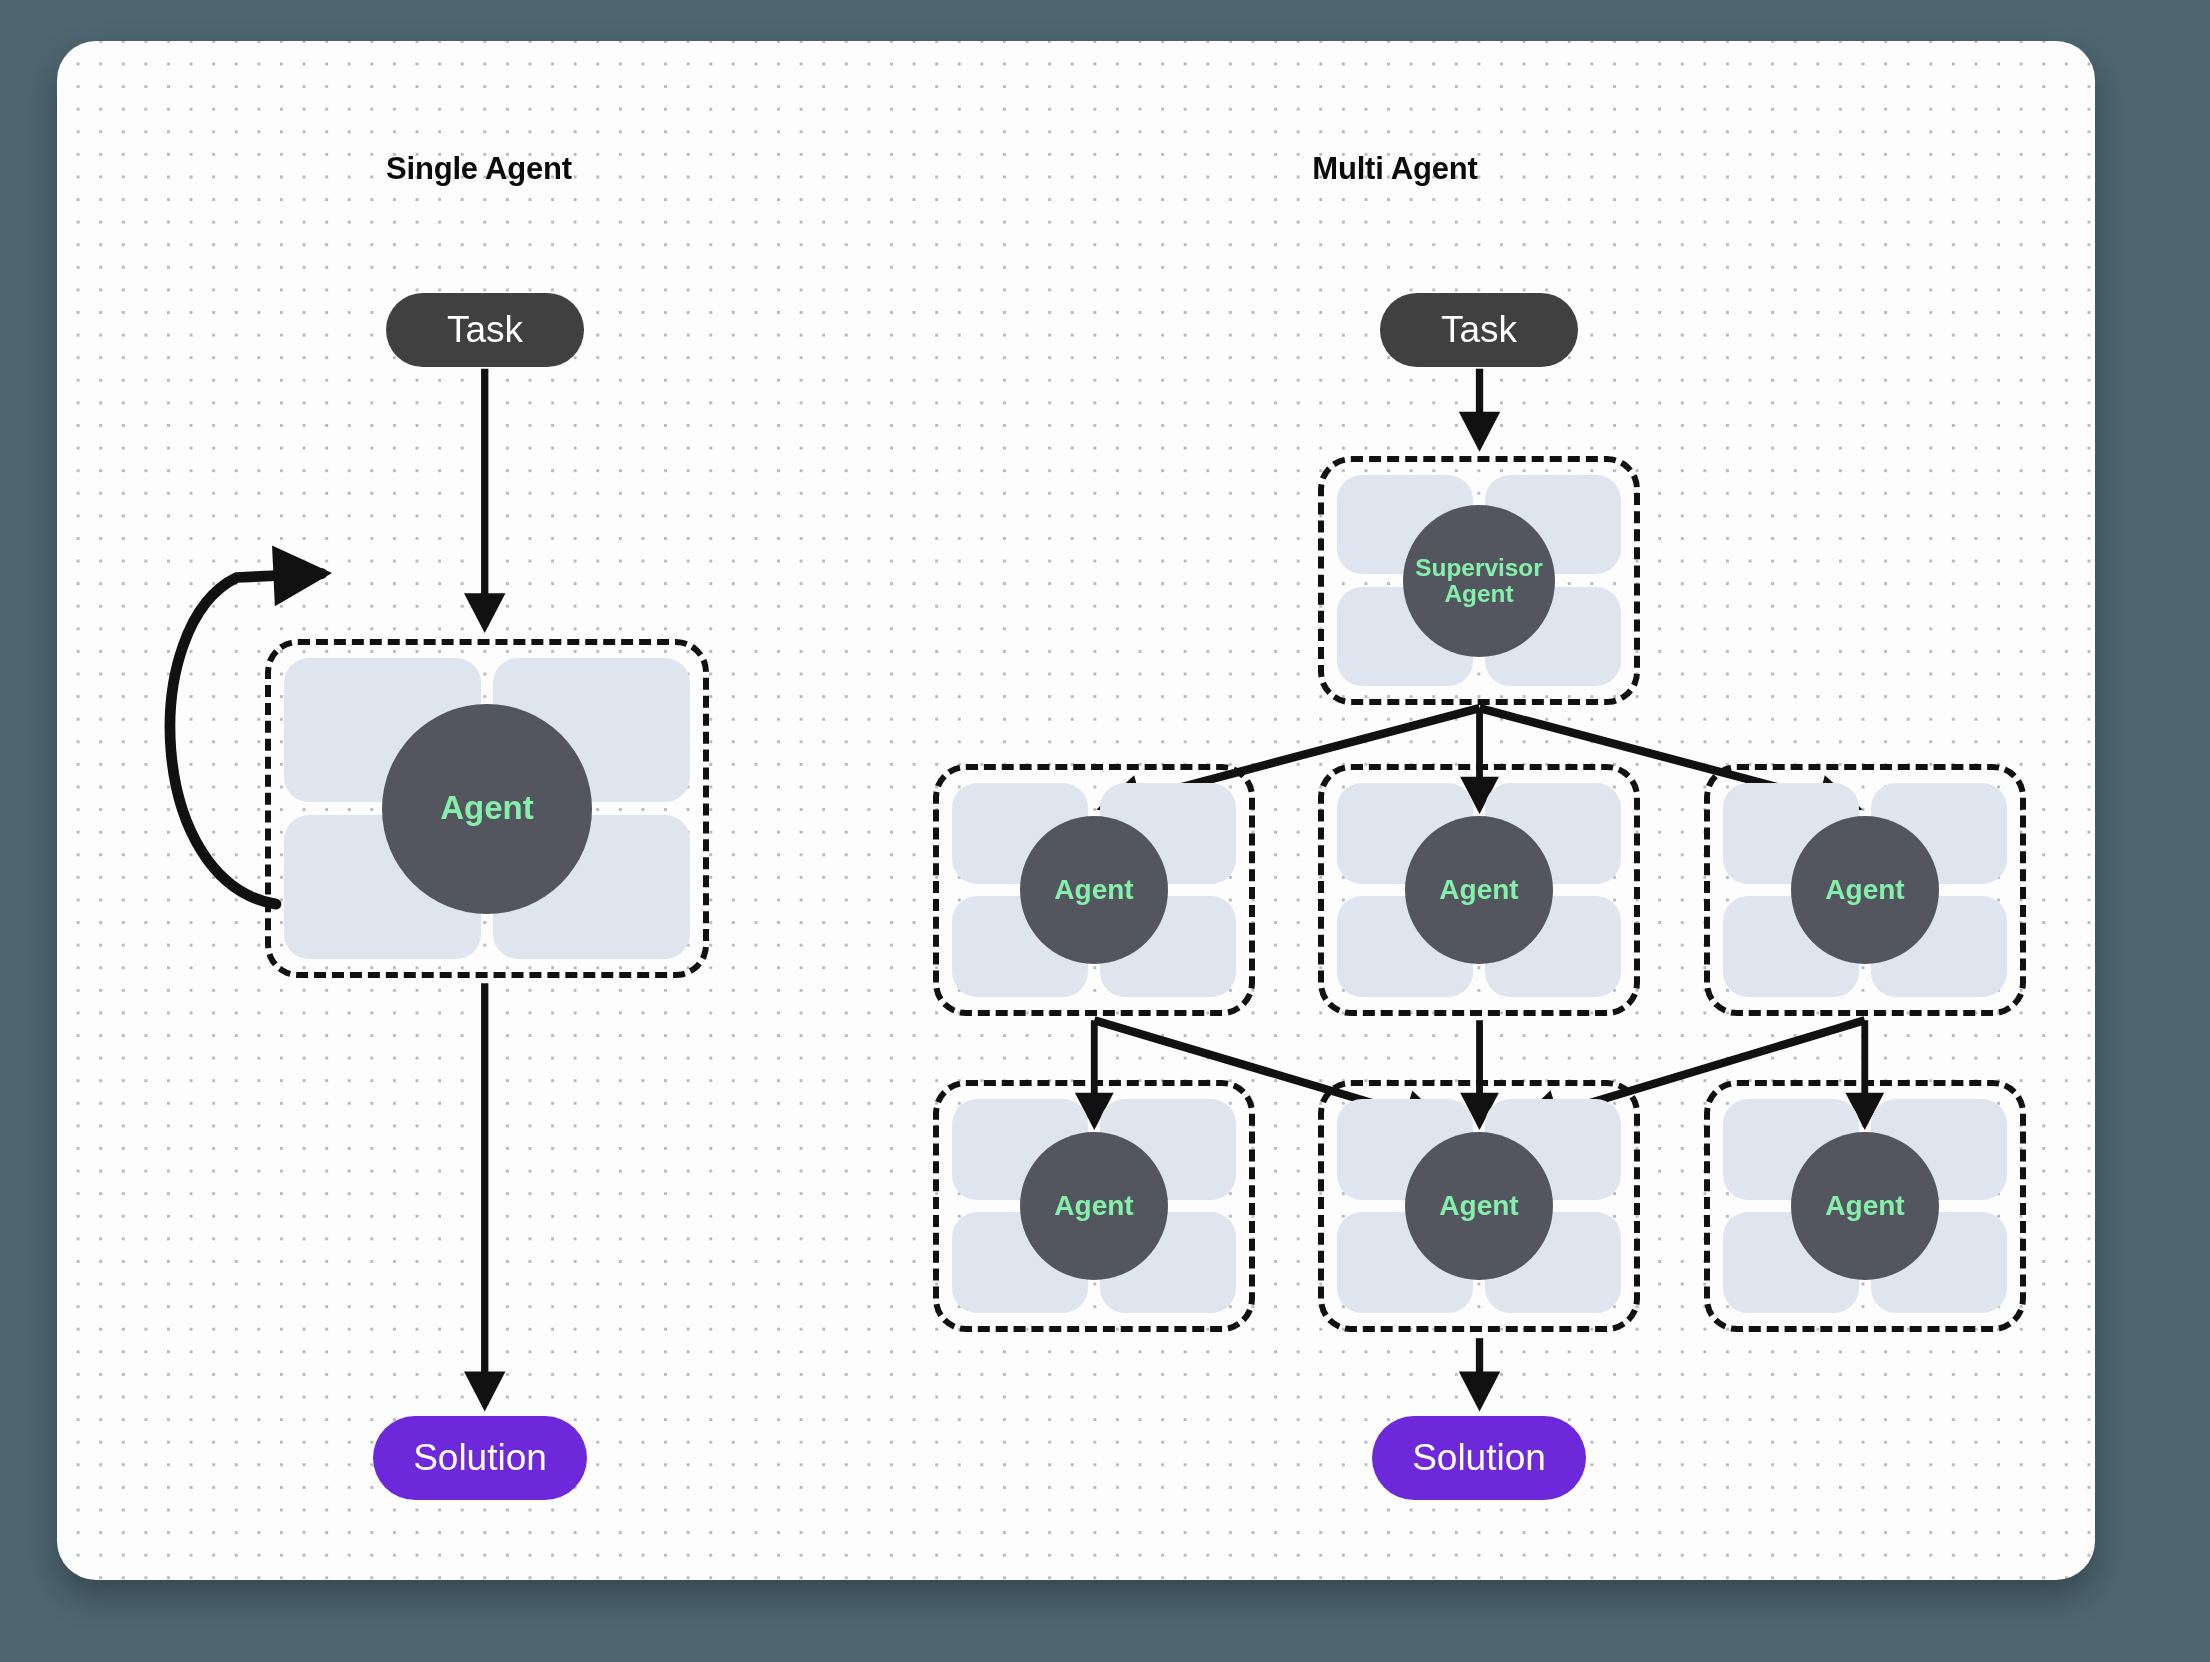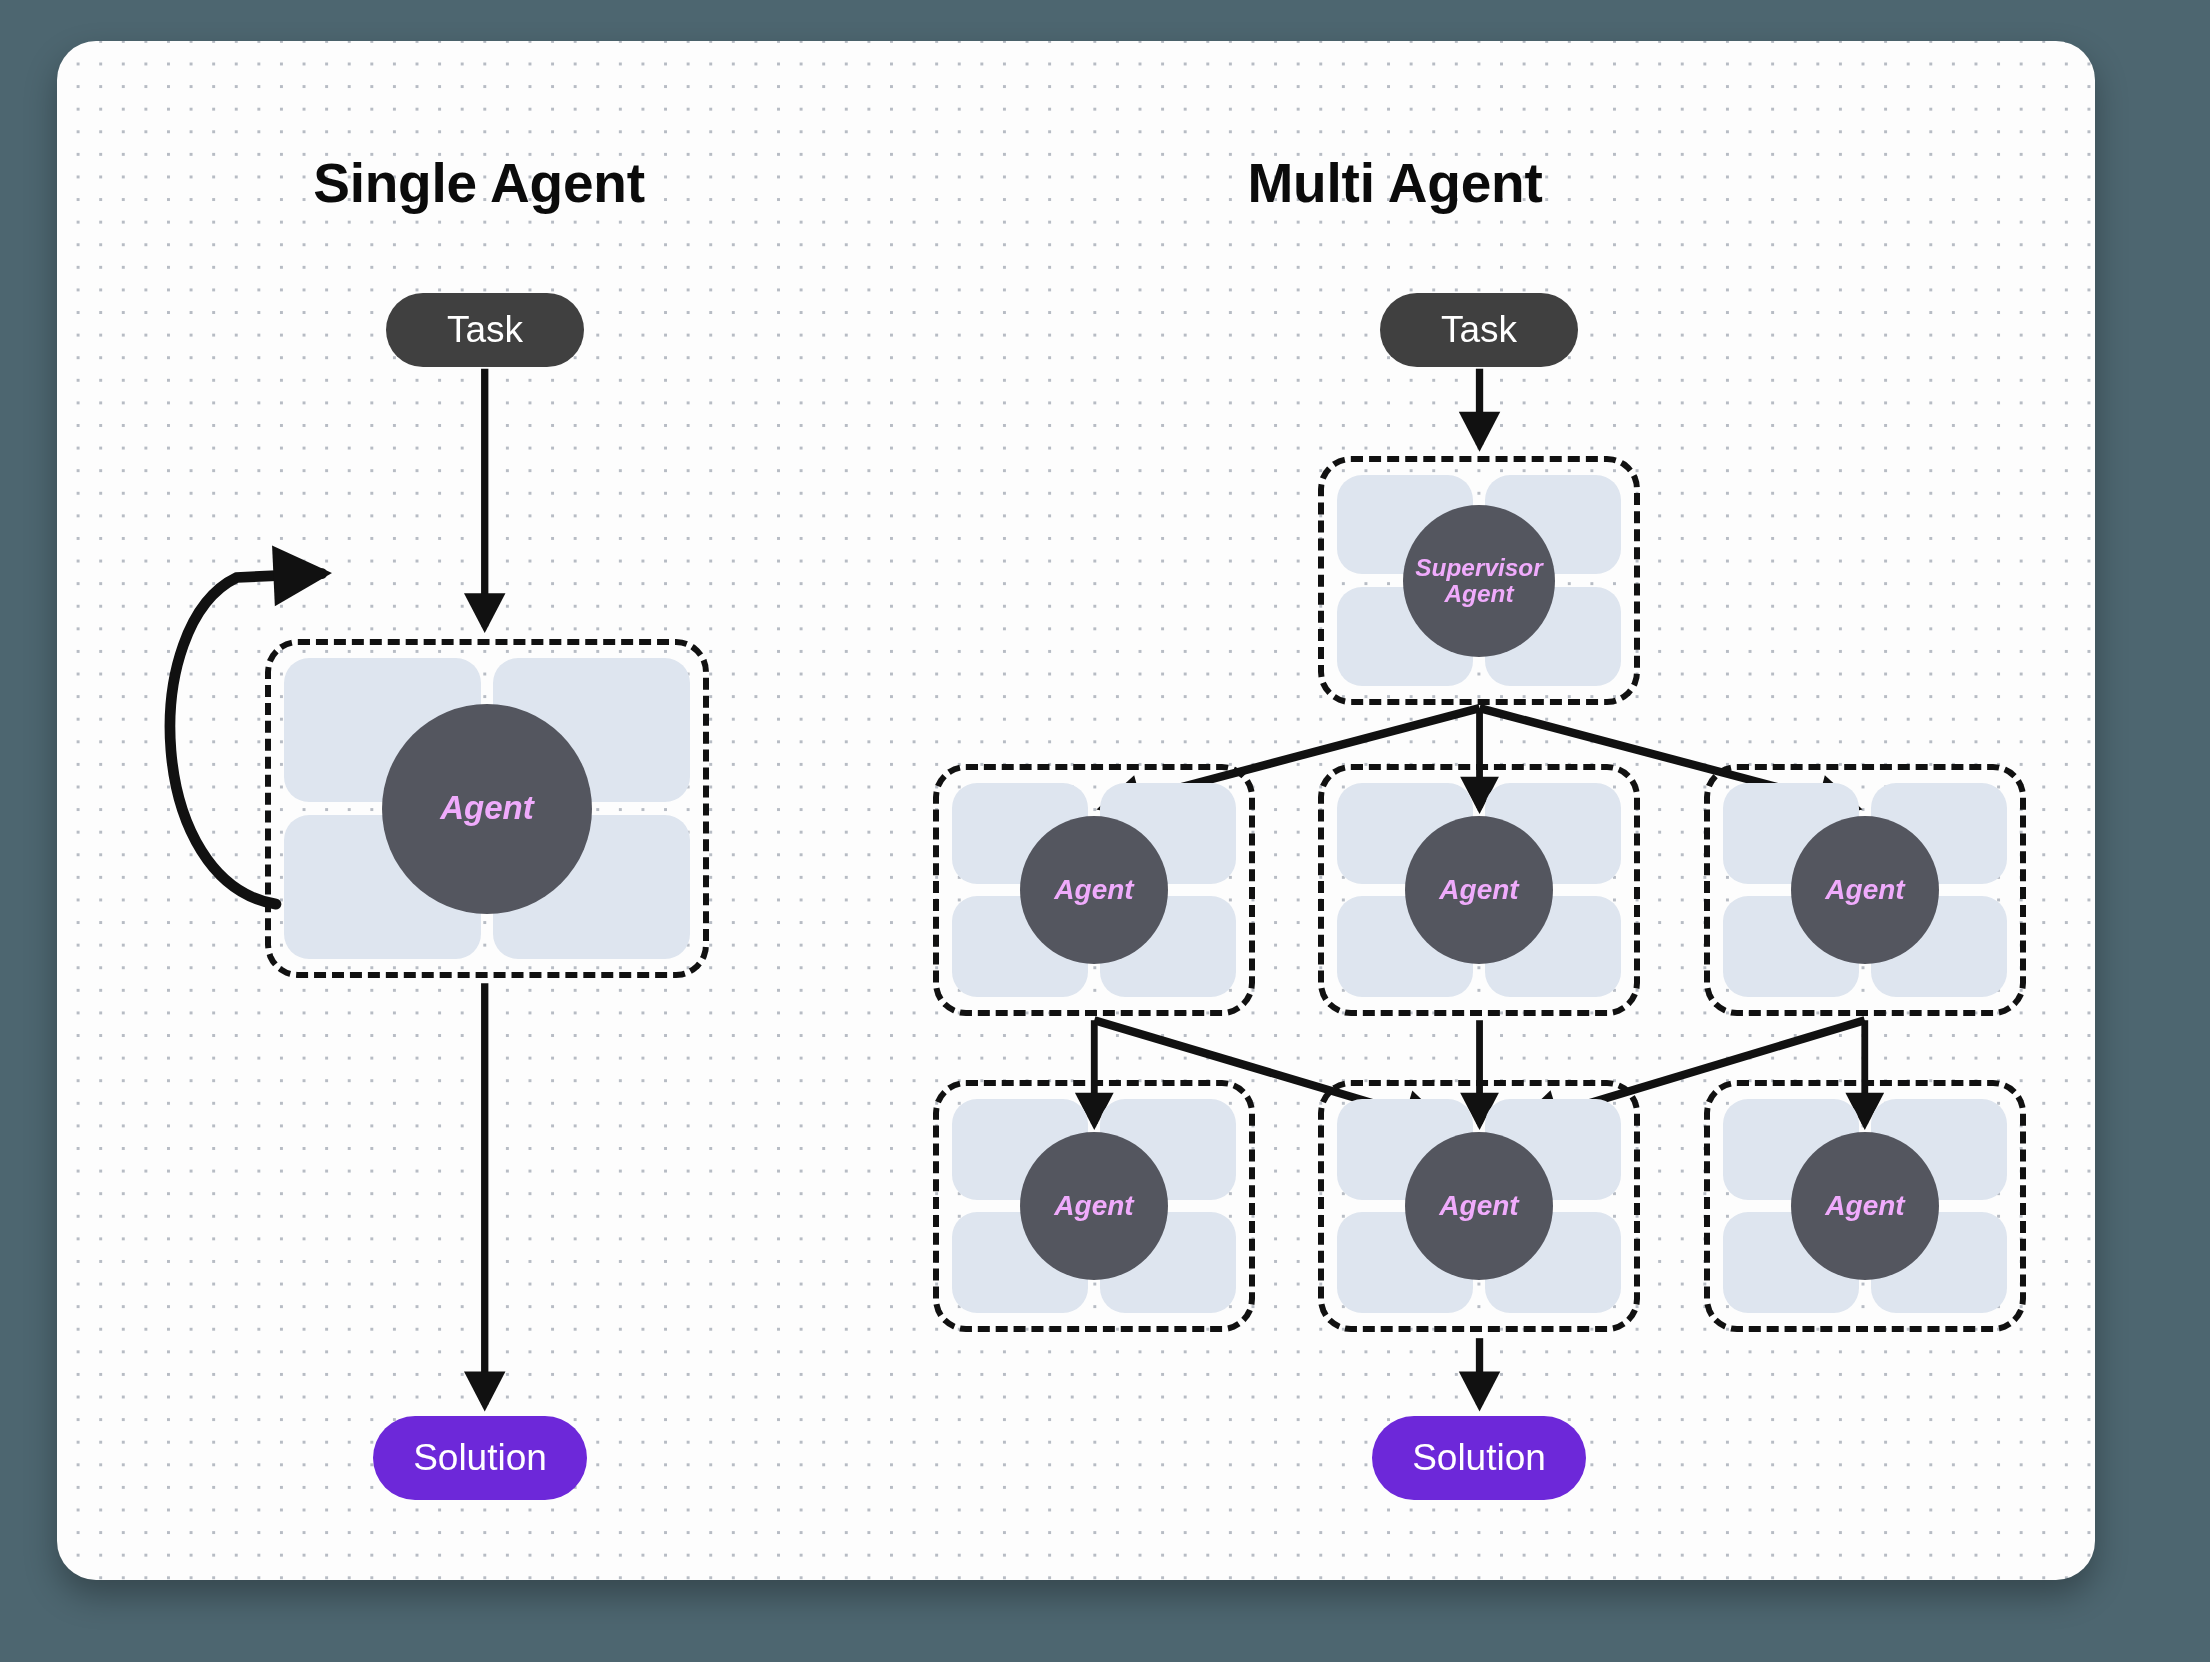--- a/index.html
+++ b/index.html
@@ -41,21 +41,21 @@
     position: absolute;
     left: 0; top: 0;
     width: 2211px;
     height: 1663px;
     pointer-events: none;
   }
 
   
   .col-title {
     position: absolute;
-    font-size: 55px;
+    font-size: 31px;
     font-weight: 700;
     color: #0b0b0b;
     letter-spacing: -0.2px;
     white-space: nowrap;
     transform: translateX(-50%);
   }
 
   
   .pill {
     position: absolute;
@@ -96,25 +96,24 @@
     position: absolute;
     left: 50%;
     top: 50%;
     transform: translate(-50%, -50%);
     border-radius: 50%;
     background: #54565f;
     display: flex;
     flex-direction: column;
     align-items: center;
     justify-content: center;
-    color: #f0abfc;
+    color: #86efac;
     font-weight: 700;
     line-height: 1.06;
     text-align: center;
-    font-style: italic;
   }
   .agent-core .ln { display: block; }
 </style>
 </head>
 <body>
 
 <div id="canvas">
 
   <div id="card"></div>
 

